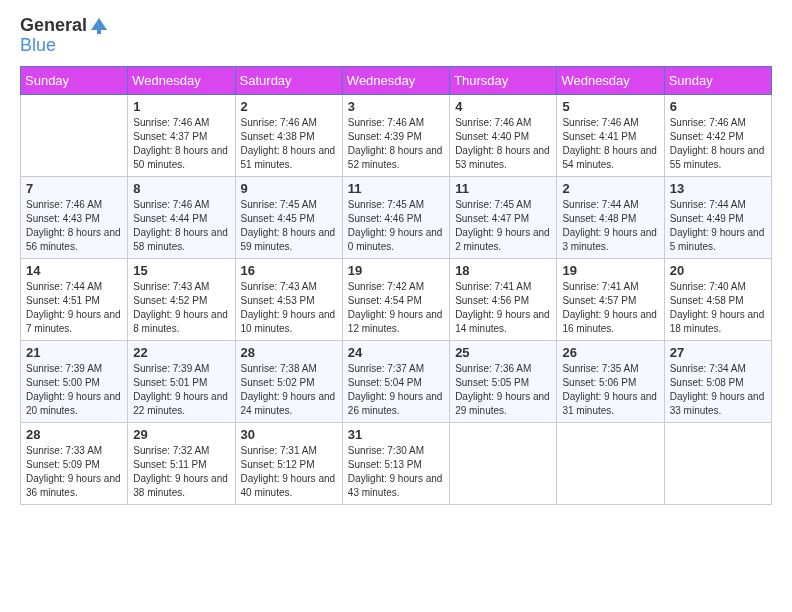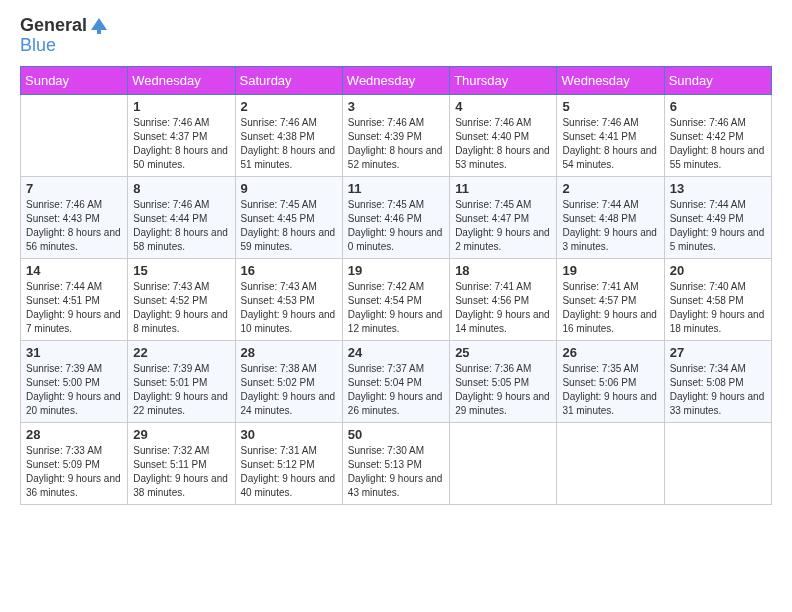--- a/index.html
+++ b/index.html
@@ -202,21 +202,21 @@
           <span class="day-number">19</span>
           <div class="day-info">Sunrise: 7:41 AM<br>Sunset: 4:57 PM<br>Daylight: 9 hours and 16 minutes.</div>
         </td>
         <td>
           <span class="day-number">20</span>
           <div class="day-info">Sunrise: 7:40 AM<br>Sunset: 4:58 PM<br>Daylight: 9 hours and 18 minutes.</div>
         </td>
       </tr>
       <tr>
         <td>
-          <span class="day-number">31</span>
+          <span class="day-number">21</span>
           <div class="day-info">Sunrise: 7:39 AM<br>Sunset: 5:00 PM<br>Daylight: 9 hours and 20 minutes.</div>
         </td>
         <td>
           <span class="day-number">22</span>
           <div class="day-info">Sunrise: 7:39 AM<br>Sunset: 5:01 PM<br>Daylight: 9 hours and 22 minutes.</div>
         </td>
         <td>
           <span class="day-number">28</span>
           <div class="day-info">Sunrise: 7:38 AM<br>Sunset: 5:02 PM<br>Daylight: 9 hours and 24 minutes.</div>
         </td>
@@ -244,21 +244,21 @@
         </td>
         <td>
           <span class="day-number">29</span>
           <div class="day-info">Sunrise: 7:32 AM<br>Sunset: 5:11 PM<br>Daylight: 9 hours and 38 minutes.</div>
         </td>
         <td>
           <span class="day-number">30</span>
           <div class="day-info">Sunrise: 7:31 AM<br>Sunset: 5:12 PM<br>Daylight: 9 hours and 40 minutes.</div>
         </td>
         <td>
-          <span class="day-number">50</span>
+          <span class="day-number">31</span>
           <div class="day-info">Sunrise: 7:30 AM<br>Sunset: 5:13 PM<br>Daylight: 9 hours and 43 minutes.</div>
         </td>
         <td class="empty-cell"></td>
         <td class="empty-cell"></td>
         <td class="empty-cell"></td>
       </tr>
     </tbody>
 </table>
 
 </body></html>

